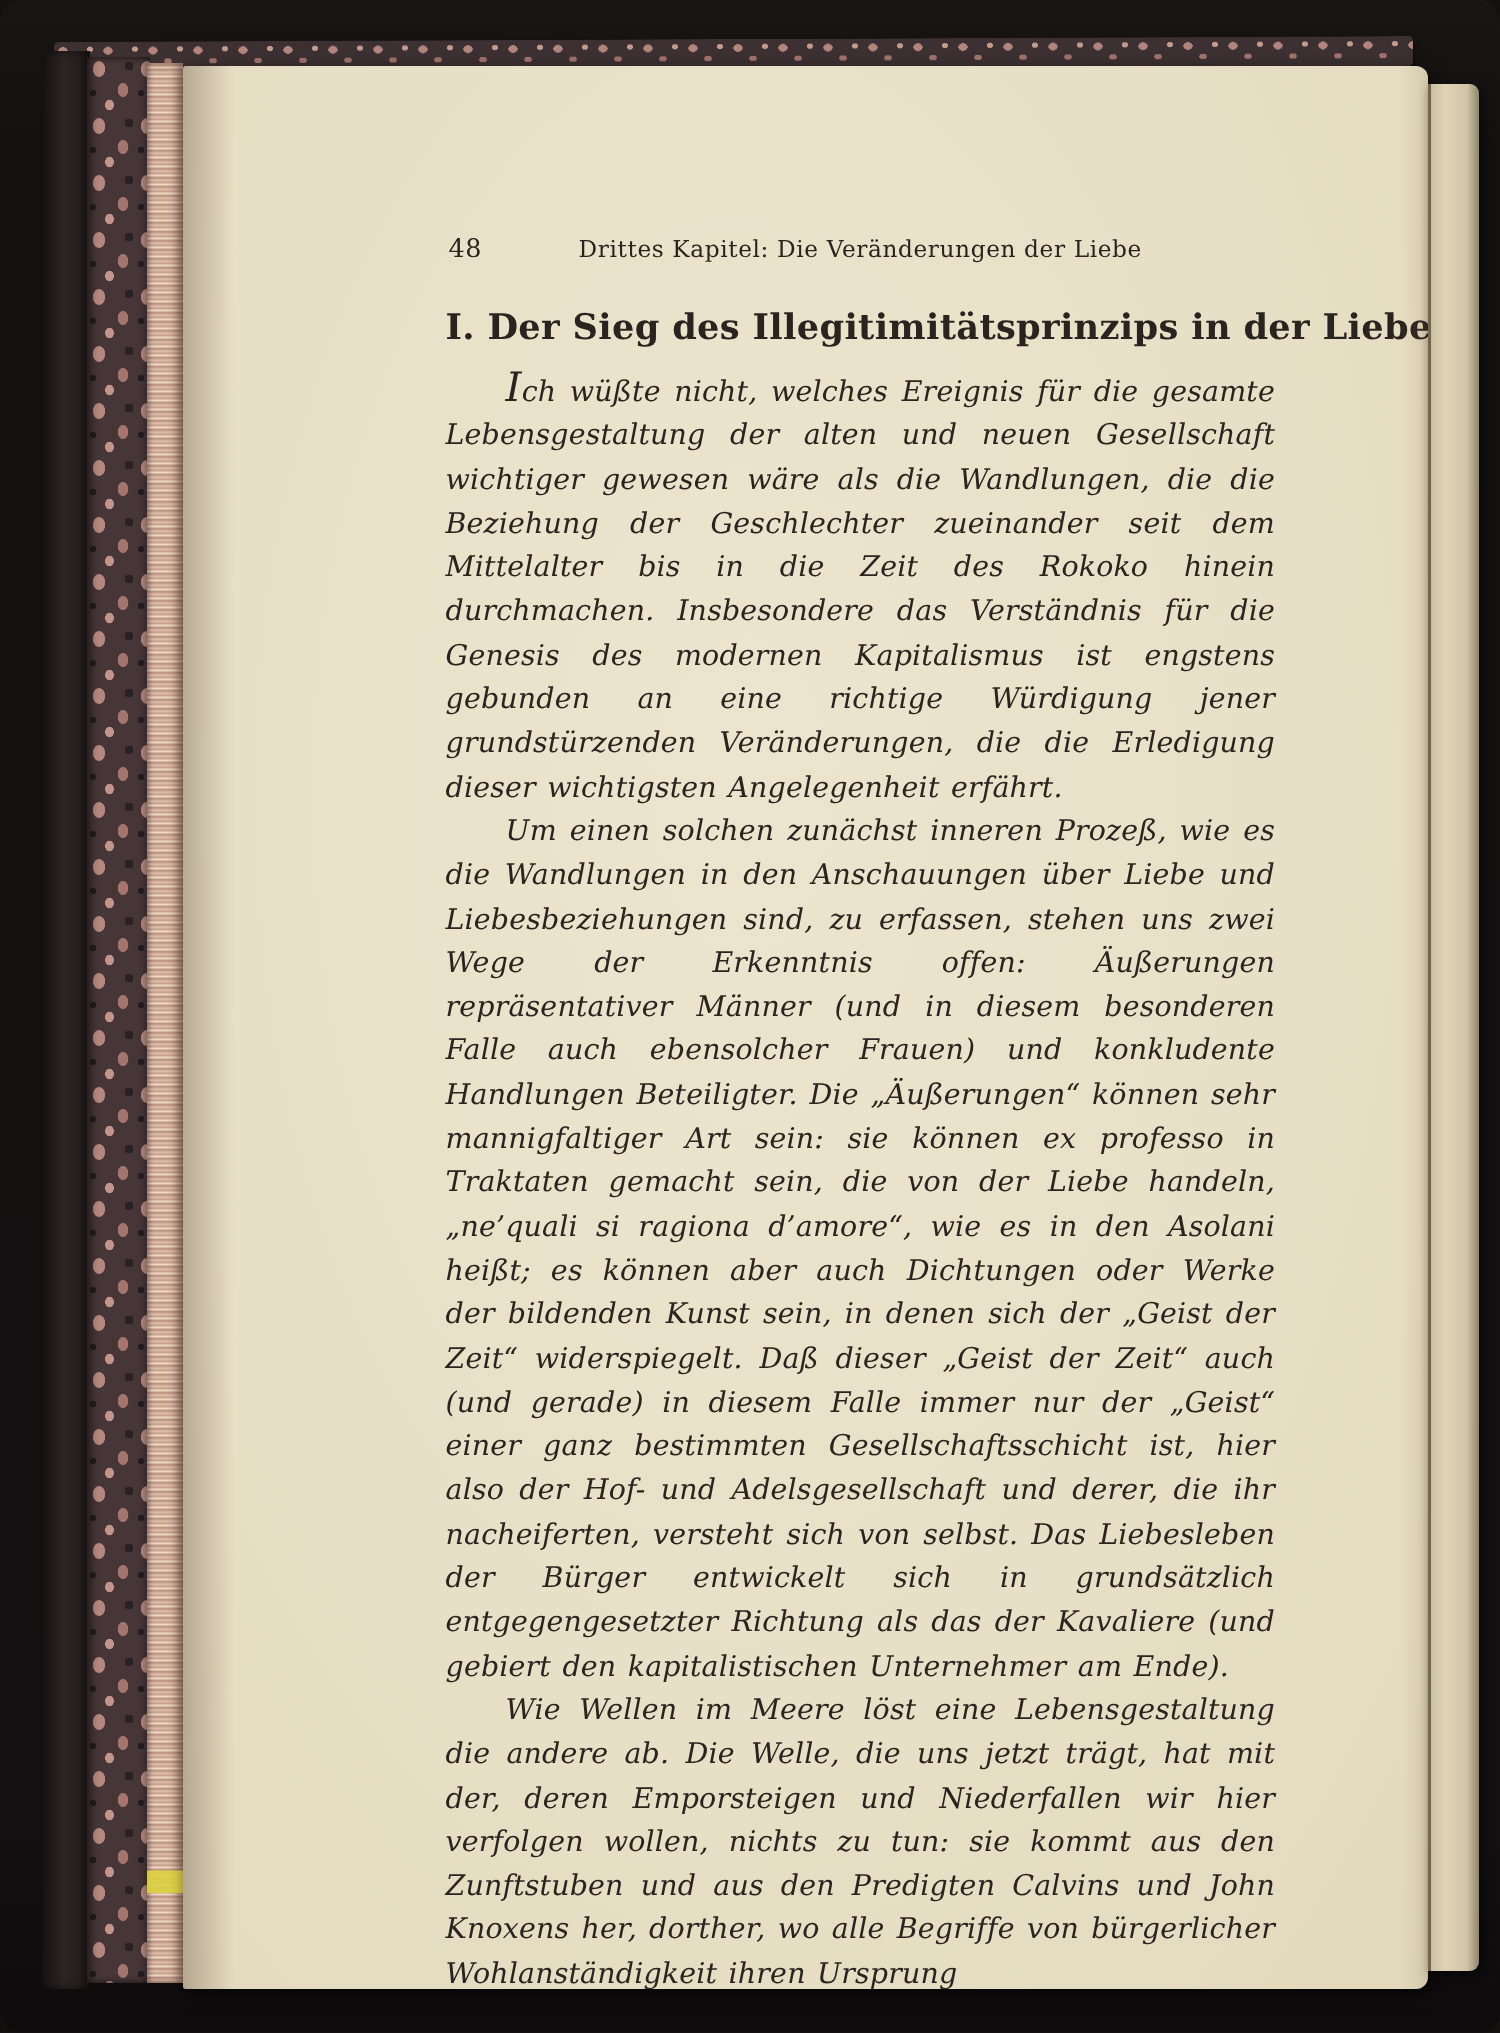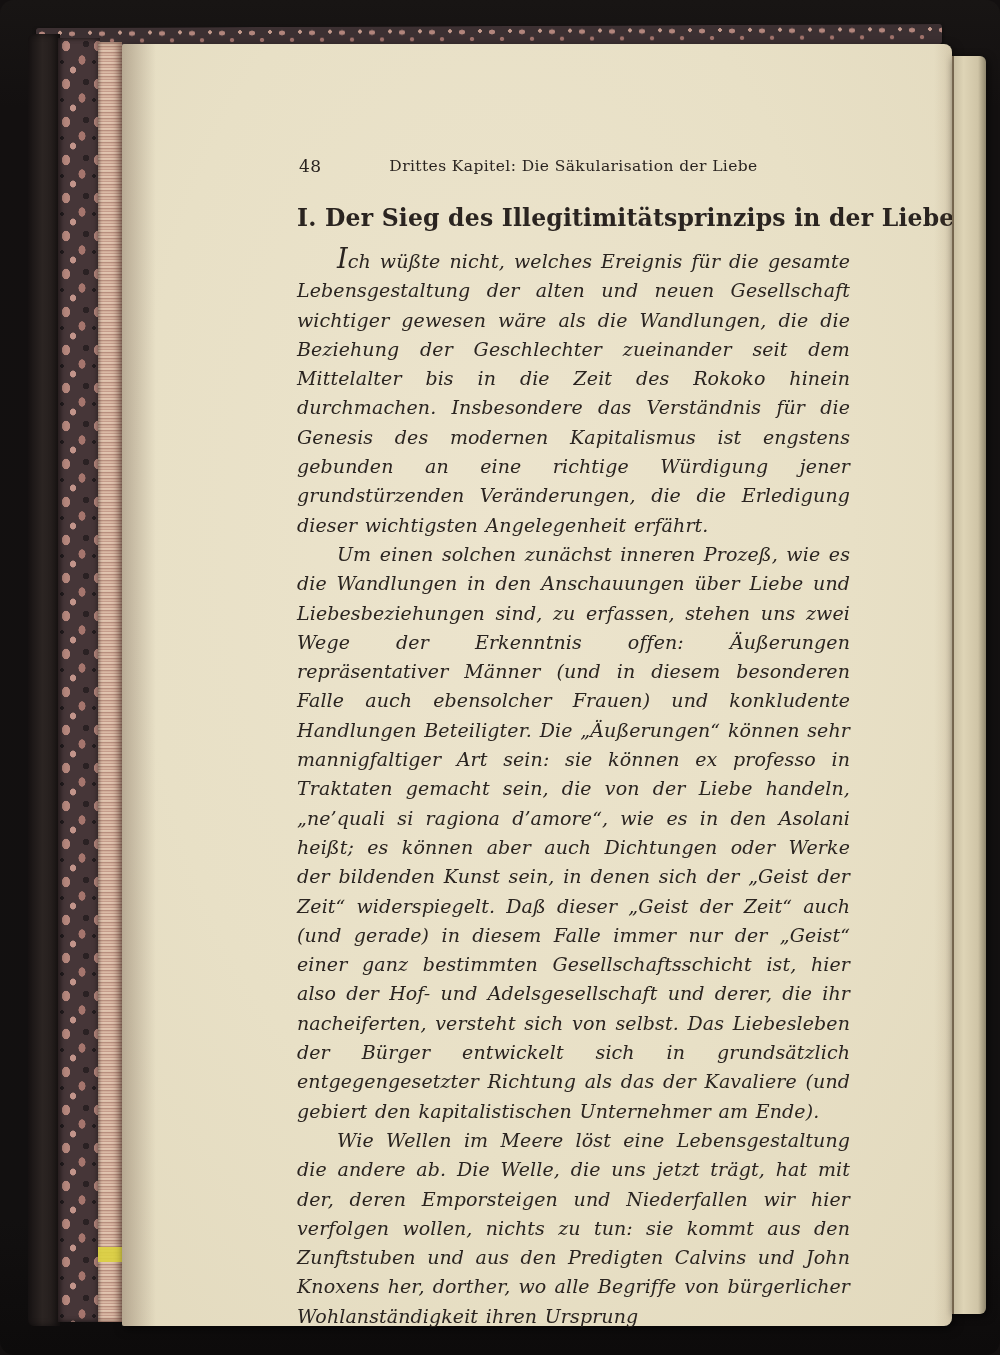--- a/index.html
+++ b/index.html
@@ -194,21 +194,21 @@
     <div class="bookmark-mark"></div>
   </div>
 
   <div class="page">
     <div class="gutter-shadow"></div>
 
     <div class="content">
 
       <div class="running-header">
         <span class="page-num">48</span>
-        <span class="header-title">Drittes Kapitel: Die Säkularisation der Liebe</span>
+        <span class="header-title">Drittes Kapitel: Die Veränderungen der Liebe</span>
       </div>
 
       <h1 class="heading">I. Der Sieg des Illegitimitätsprinzips in der Liebe</h1>
 
       <p class="para first">Ich wüßte nicht, welches Ereignis für die gesamte Lebensgestaltung der alten und neuen Gesellschaft wichtiger gewesen wäre als die Wandlungen, die die Beziehung der Geschlechter zueinander seit dem Mittelalter bis in die Zeit des Rokoko hinein durchmachen. Insbesondere das Verständnis für die Genesis des modernen Kapitalismus ist engstens gebunden an eine richtige Würdigung jener grundstürzenden Veränderungen, die die Erledigung dieser wichtigsten Angelegenheit erfährt.</p>
 
       <p class="para">Um einen solchen zunächst inneren Prozeß, wie es die Wandlungen in den Anschauungen über Liebe und Liebesbeziehungen sind, zu erfassen, stehen uns zwei Wege der Erkenntnis offen: Äußerungen repräsentativer Männer (und in diesem besonderen Falle auch ebensolcher Frauen) und konkludente Handlungen Beteiligter. Die „Äußerungen“ können sehr mannigfaltiger Art sein: sie können ex professo in Traktaten gemacht sein, die von der Liebe handeln, „ne’quali si ragiona d’amore“, wie es in den Asolani heißt; es können aber auch Dichtungen oder Werke der bildenden Kunst sein, in denen sich der „Geist der Zeit“ widerspiegelt. Daß dieser „Geist der Zeit“ auch (und gerade) in diesem Falle immer nur der „Geist“ einer ganz bestimmten Gesellschaftsschicht ist, hier also der Hof- und Adelsgesellschaft und derer, die ihr nacheiferten, versteht sich von selbst. Das Liebesleben der Bürger entwickelt sich in grundsätzlich entgegengesetzter Richtung als das der Kavaliere (und gebiert den kapitalistischen Unternehmer am Ende).</p>
 
       <p class="para">Wie Wellen im Meere löst eine Lebensgestaltung die andere ab. Die Welle, die uns jetzt trägt, hat mit der, deren Emporsteigen und Niederfallen wir hier verfolgen wollen, nichts zu tun: sie kommt aus den Zunftstuben und aus den Predigten Calvins und John Knoxens her, dorther, wo alle Begriffe von bürgerlicher Wohlanständigkeit ihren Ursprung</p>
 

